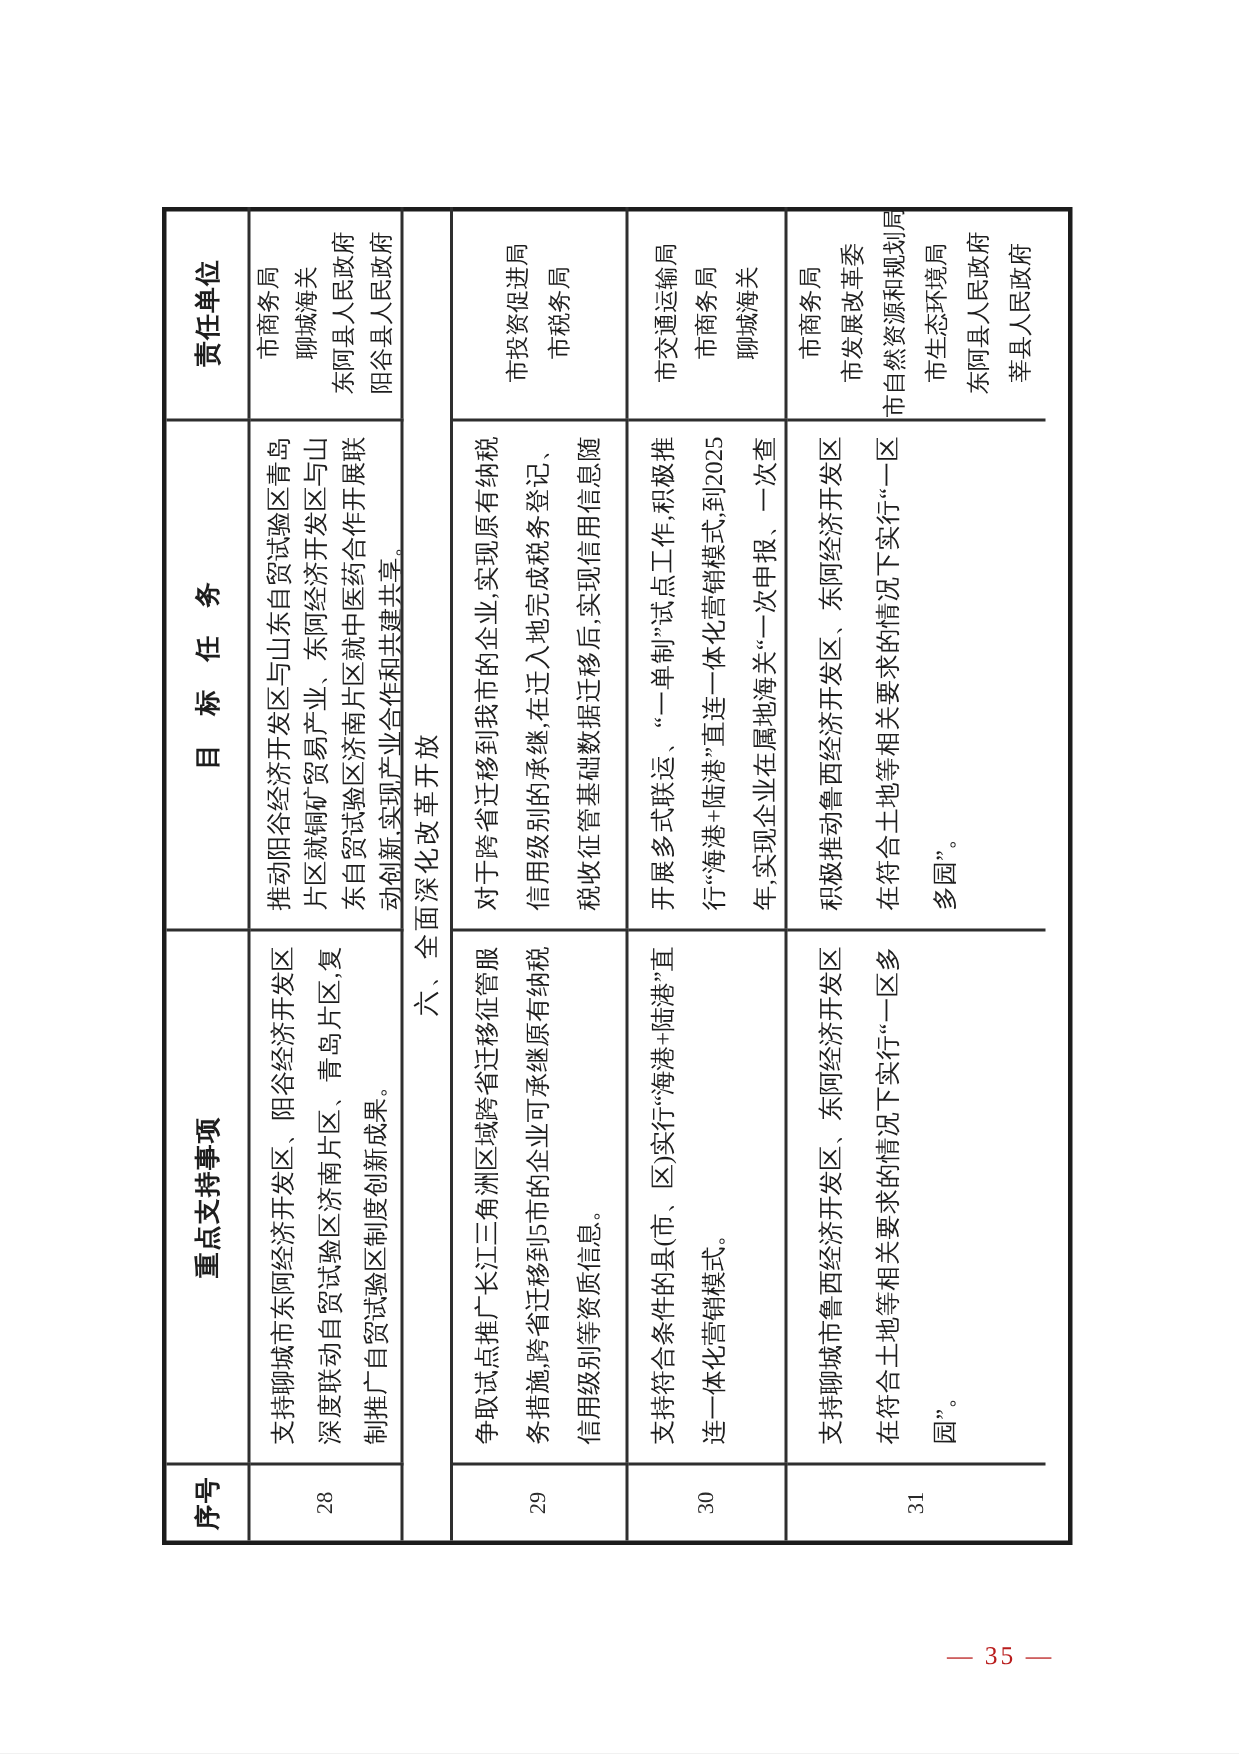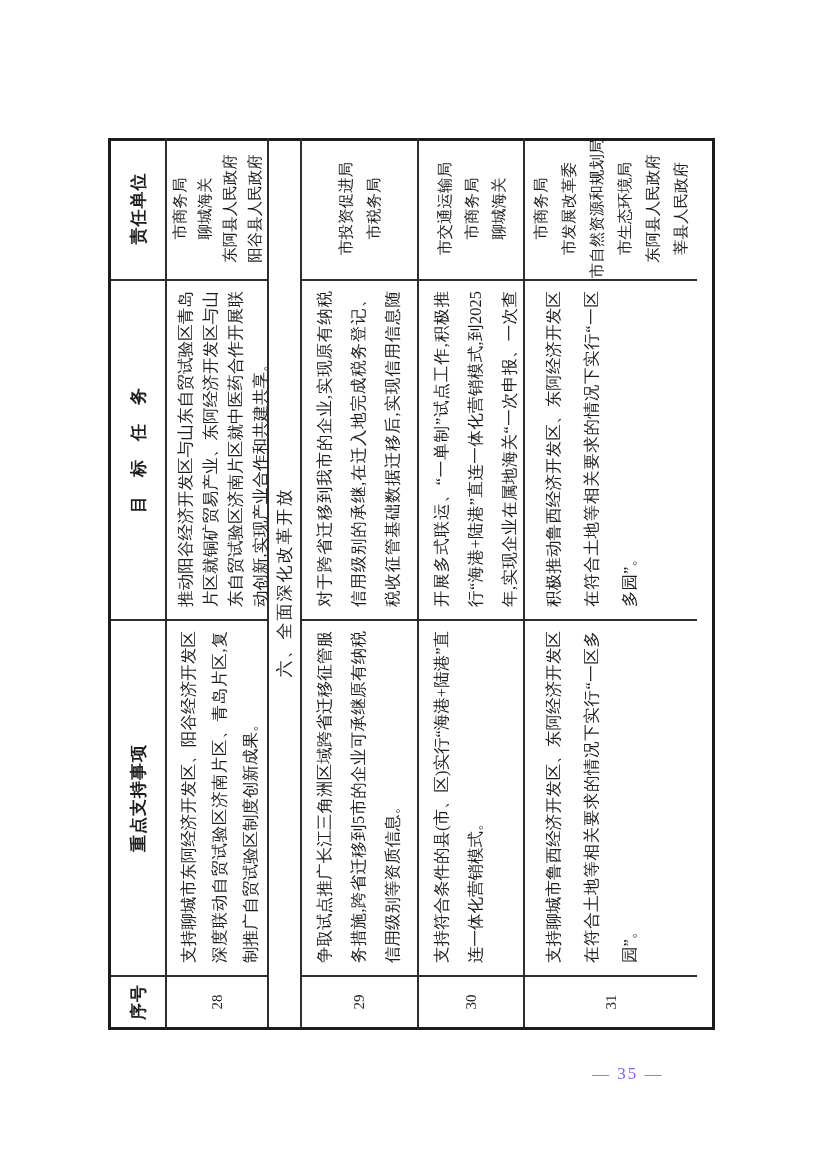--- a/index.html
+++ b/index.html
@@ -28,22 +28,22 @@
   .txt{padding:6px 10px 2px 12px;font-size:16.5px;text-align:justify;text-justify:inter-ideograph;}
   .units{display:flex;flex-direction:column;align-items:center;justify-content:center;font-size:15.5px;text-align:center;}
   .section{grid-column:1 / -1;display:flex;align-items:center;justify-content:center;font-size:17px;letter-spacing:2px;}
   .lh25{line-height:25px;}
   .lh27{line-height:27px;}
   .lh28{line-height:28px;}
   .lh31{line-height:31px;}
   .lh34{line-height:34px;}
   .lh38{line-height:38px;padding-top:10px;}
   #pageno{
-    position:absolute;left:592px;top:1064px;width:150px;text-align:left;
-    font-size:17px;letter-spacing:2px;color:#8b5cf6;
+    position:absolute;left:592px;top:1094px;width:150px;text-align:center;
+    font-size:17px;letter-spacing:2px;color:#b91c1c;
   }
 </style>
 </head>
 <body>
 
 <div id="page">
   <div id="rot">
     <div id="tbl">
 
       <div class="cell hdr">序号</div>

